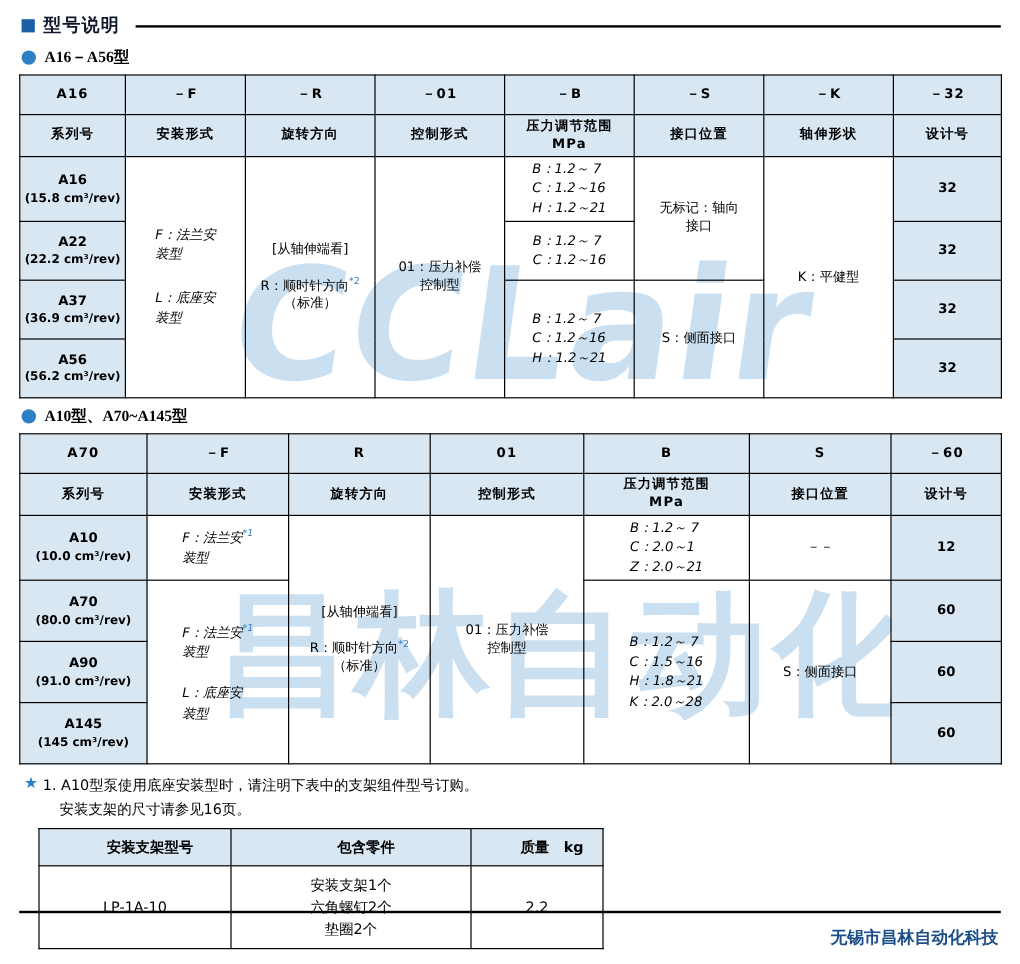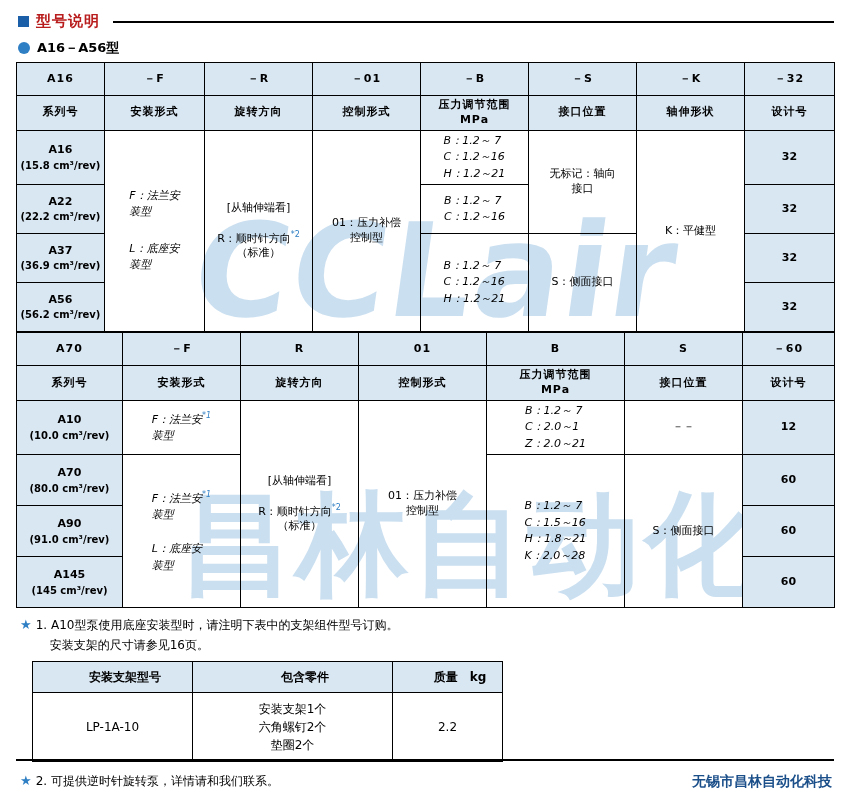--- a/index.html
+++ b/index.html
@@ -56,21 +56,21 @@
     margin: 2px 0 8px 2px;
   }
   .sec-title .sq {
     width: 11px; height: 11px;
     background: #1b5fa8;
     display: inline-block;
   }
   .sec-title .txt {
     font-size: 15px;
     font-weight: bold;
-    color: #b91c1c;
+    color: #0f172a;
     letter-spacing: 1px;
   }
   .sec-title .rule {
     flex: 1;
     height: 2px;
     background: #000;
     margin-left: 6px;
   }
   .sub-title {
     display: flex;
@@ -80,20 +80,21 @@
   }
   .sub-title .dot {
     width: 12px; height: 12px;
     border-radius: 50%;
     background: #2f7fc4;
     display: inline-block;
   }
   .sub-title .txt {
     font-size: 13px;
     font-weight: bold;
+    font-family: Liberation Serif, serif;
   }
   
   table.model {
     border-collapse: collapse;
     width: 818px;
     table-layout: fixed;
     position: relative;
     z-index: 10;
     background: transparent;
   }
@@ -344,20 +345,24 @@
     <tr>
       <td class="series-cell" style="height:44px">
         <span>A56</span>
         <span class="disp">(56.2 cm³/rev)</span>
       </td>
       <td class="series-cell">32</td>
     </tr>
   </tbody>
     </table>
 
+  <div class="sub-title">
+    <span class="dot"></span>
+    <span class="txt">A10型、A70~A145型</span>
+  </div>
 
   <table class="model">
     <colgroup>
       <col style="width:106px">
       <col style="width:118px">
       <col style="width:118px">
       <col style="width:128px">
       <col style="width:138px">
       <col style="width:118px">
       <col style="width:92px">

